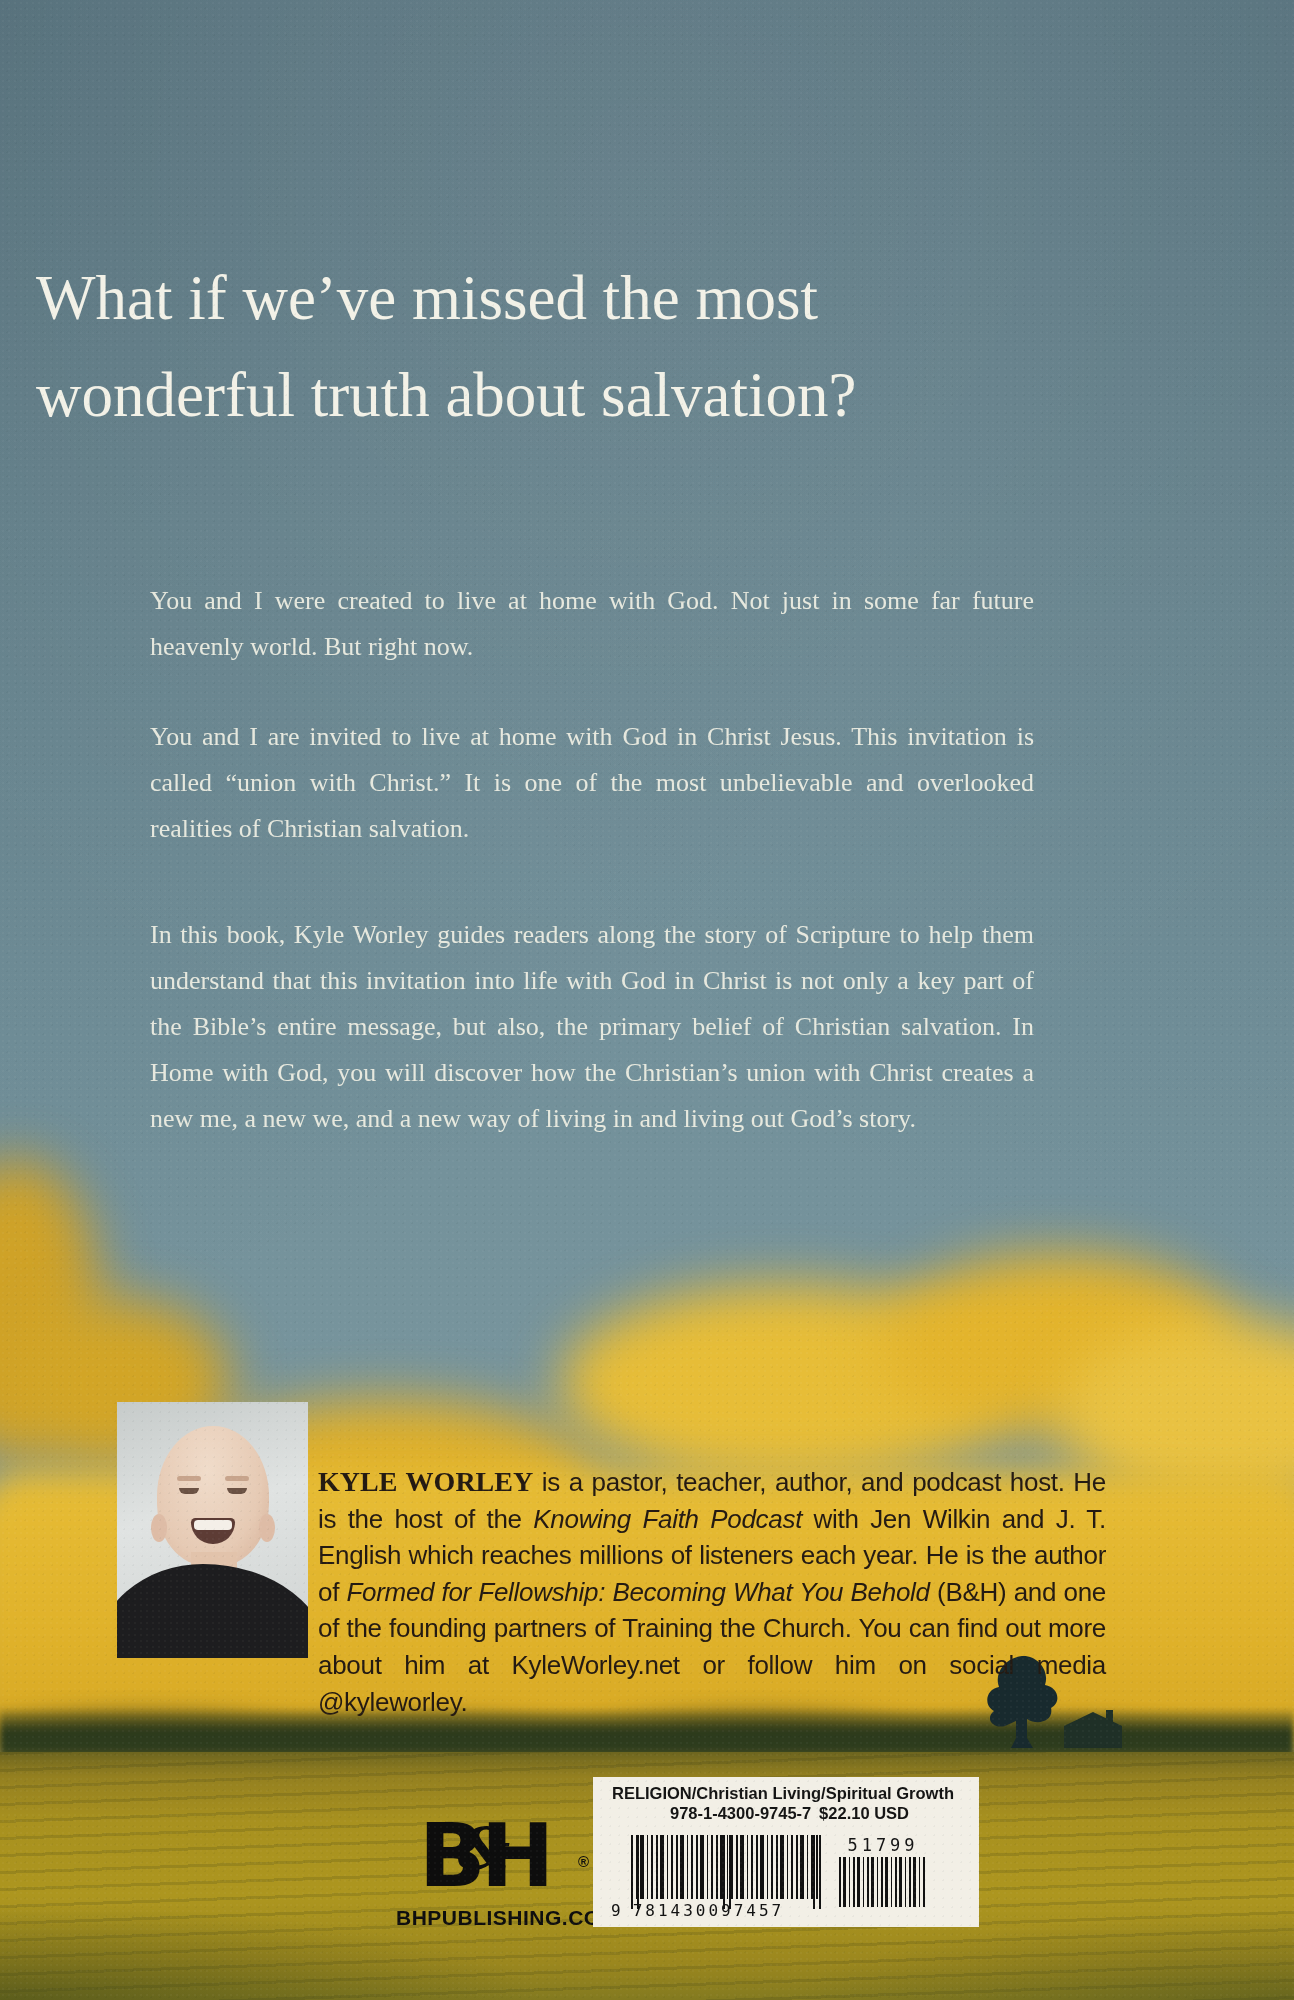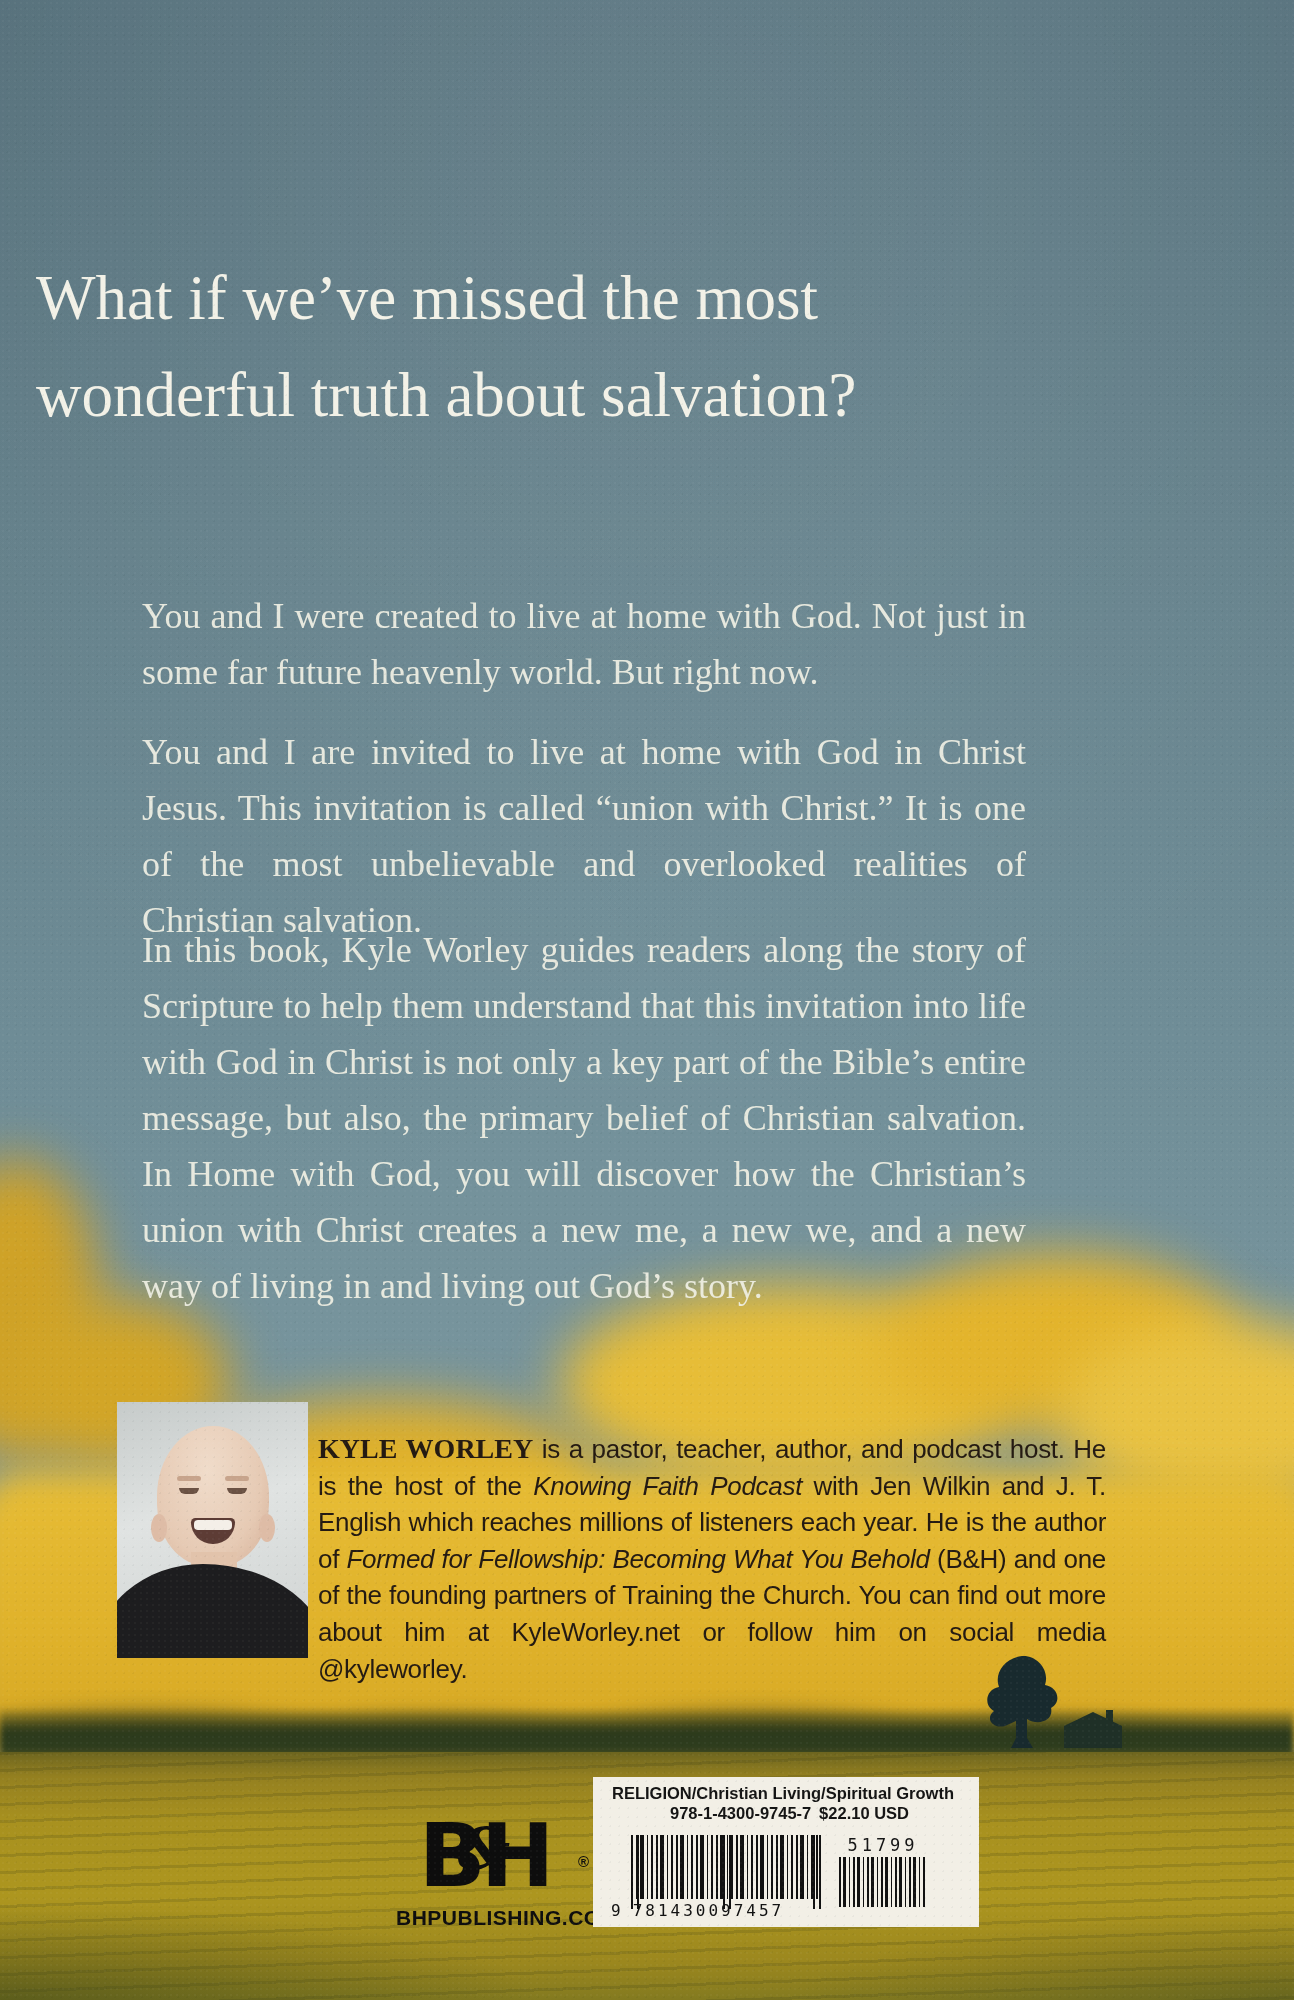--- a/index.html
+++ b/index.html
@@ -43,22 +43,22 @@
       radial-gradient(rgba(0,20,25,.08) 1px, transparent 1px);
     background-size:6px 6px,9px 9px;background-position:0 0,3px 4px;}
 
   .tree{position:absolute;left:972px;top:1650px;width:100px;height:102px;z-index:6;}
   .house{position:absolute;left:1062px;top:1708px;width:62px;height:40px;z-index:6;}
 
   
   .headline{position:absolute;left:36px;width:1150px;top:250px;z-index:10;
     text-align:left;font-size:63px;line-height:97px;color:#f2f1e7;
     font-family:"Liberation Serif",serif;}
-  .bodycopy{position:absolute;left:142px;width:884px;z-index:10;
-    font-size:36px;line-height:56px;color:rgba(238,238,226,.94);
+  .bodycopy{position:absolute;left:150px;width:884px;z-index:10;
+    font-size:26px;line-height:46px;color:rgba(238,238,226,.94);
     text-align:justify;font-family:"Liberation Serif",serif;}
   .p1{top:552px;}.p2{top:688px;}.p3{top:886px;}
   .bodycopy .it{}
 
   
   .photo{position:absolute;left:117px;top:1402px;width:191px;height:256px;z-index:12;
     overflow:hidden;background:linear-gradient(165deg,#c6cbca 0%,#e0e3e2 42%,#cfd3d2 100%);}
   .head{position:absolute;left:40px;top:24px;width:112px;height:140px;
     border-radius:52% 52% 46% 46%;
     background:radial-gradient(ellipse at 45% 32%,#f0dcca 0%,#e6cab4 62%,#d4af97 100%);}
@@ -67,21 +67,21 @@
   .eye{position:absolute;top:62px;width:20px;height:6px;border-radius:0 0 10px 10px;background:#6b5244;}
   .eye.l{left:22px;}.eye.r{right:22px;}
   .brow{position:absolute;top:50px;width:24px;height:5px;border-radius:10px;background:#c7a48c;}
   .brow.l{left:20px;}.brow.r{right:20px;}
   .smile{position:absolute;left:34px;top:92px;width:44px;height:26px;border-radius:8px 8px 40px 40px;
     background:#5d3c35;overflow:hidden;}
   .teeth{position:absolute;left:3px;top:2px;width:38px;height:10px;border-radius:4px;background:#f4efe8;}
   .neck{position:absolute;left:74px;top:150px;width:46px;height:34px;background:#e2c3ab;}
   .shirt{position:absolute;left:-22px;right:-22px;bottom:-4px;height:98px;background:#1d1d1f;
     border-radius:46% 54% 0 0 / 95% 100% 0 0;}
-  .bio{position:absolute;left:318px;top:1405px;width:788px;z-index:12;
+  .bio{position:absolute;left:318px;top:1438px;width:788px;z-index:12;
     font-family:"Liberation Sans",sans-serif;font-size:26px;line-height:36.6px;
     letter-spacing:-0.3px;color:#241a12;text-align:justify;}
   .bio .it{font-style:italic;}
   .bio .bd{font-family:"Liberation Serif",serif;font-weight:700;font-size:28px;letter-spacing:0;}
 
   
   .logo{position:absolute;left:396px;top:1818px;width:176px;z-index:12;color:#0d0d0d;}
   .logo-letters{position:relative;display:flex;justify-content:center;align-items:flex-start;
     font-family:"DejaVu Sans",sans-serif;font-weight:bold;font-size:88px;line-height:76px;
     letter-spacing:-5px;}

